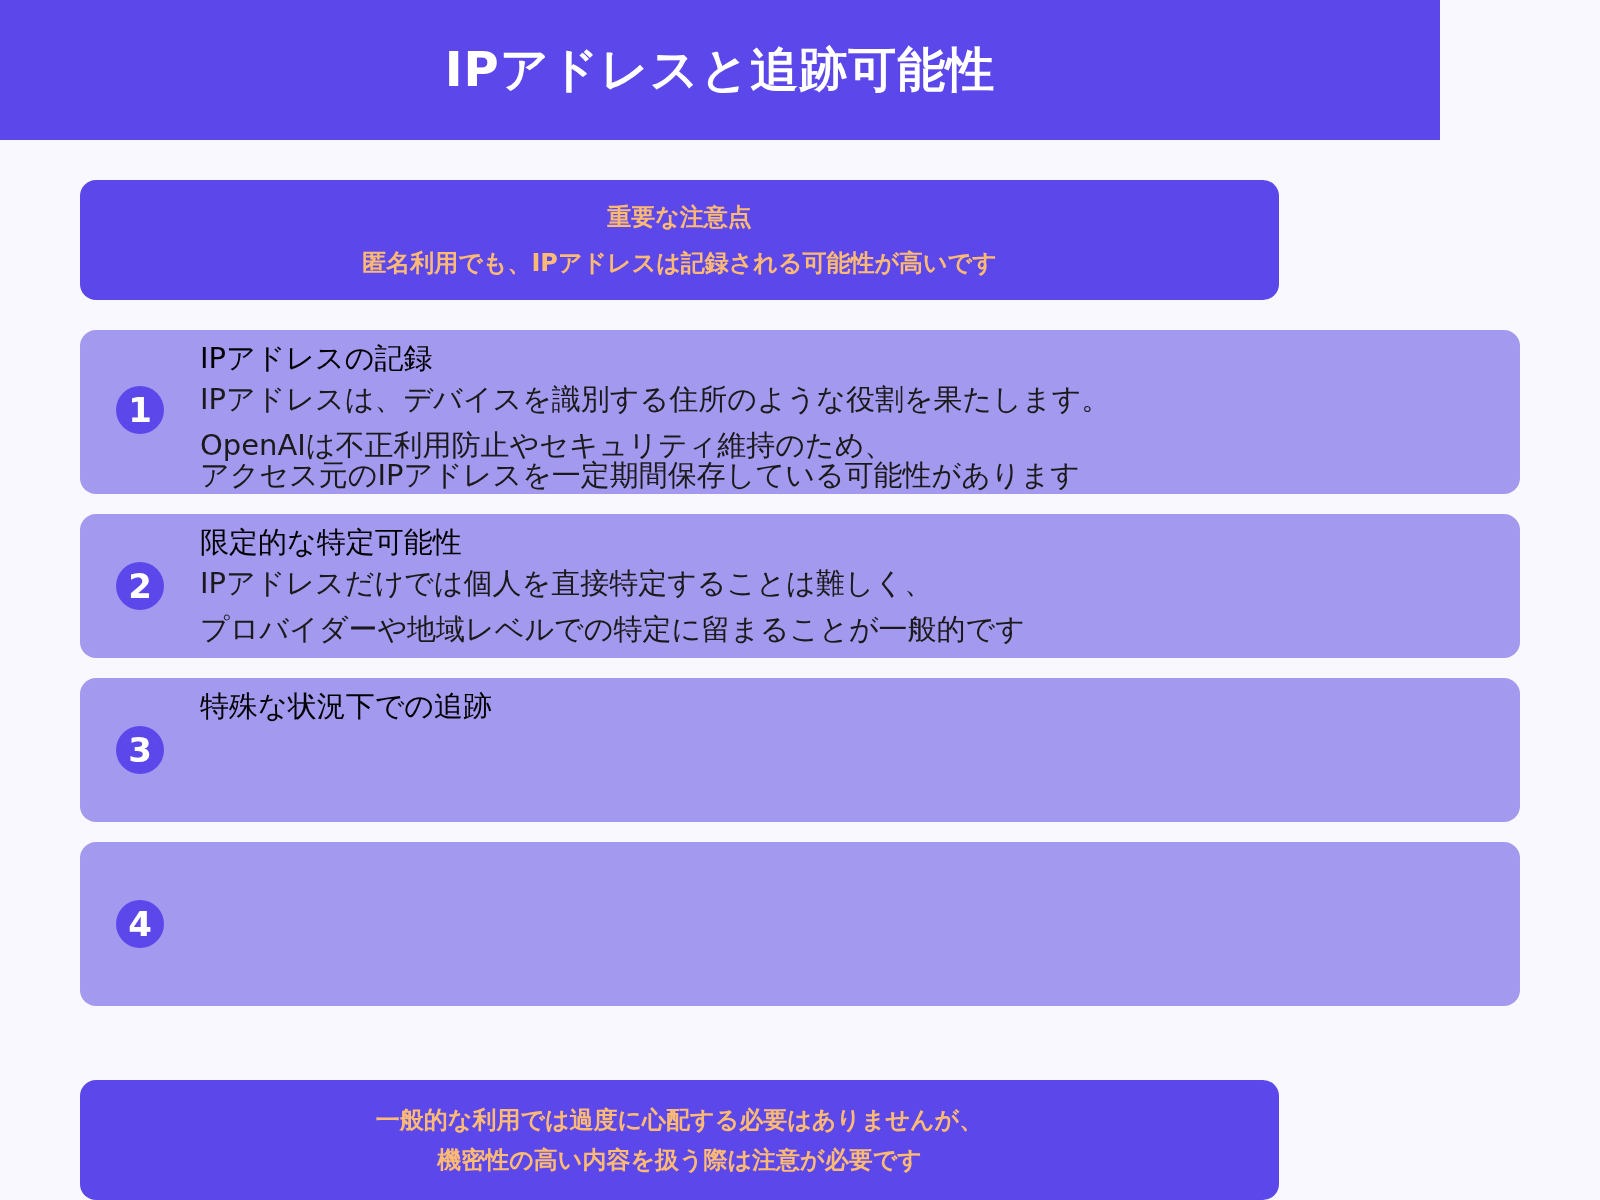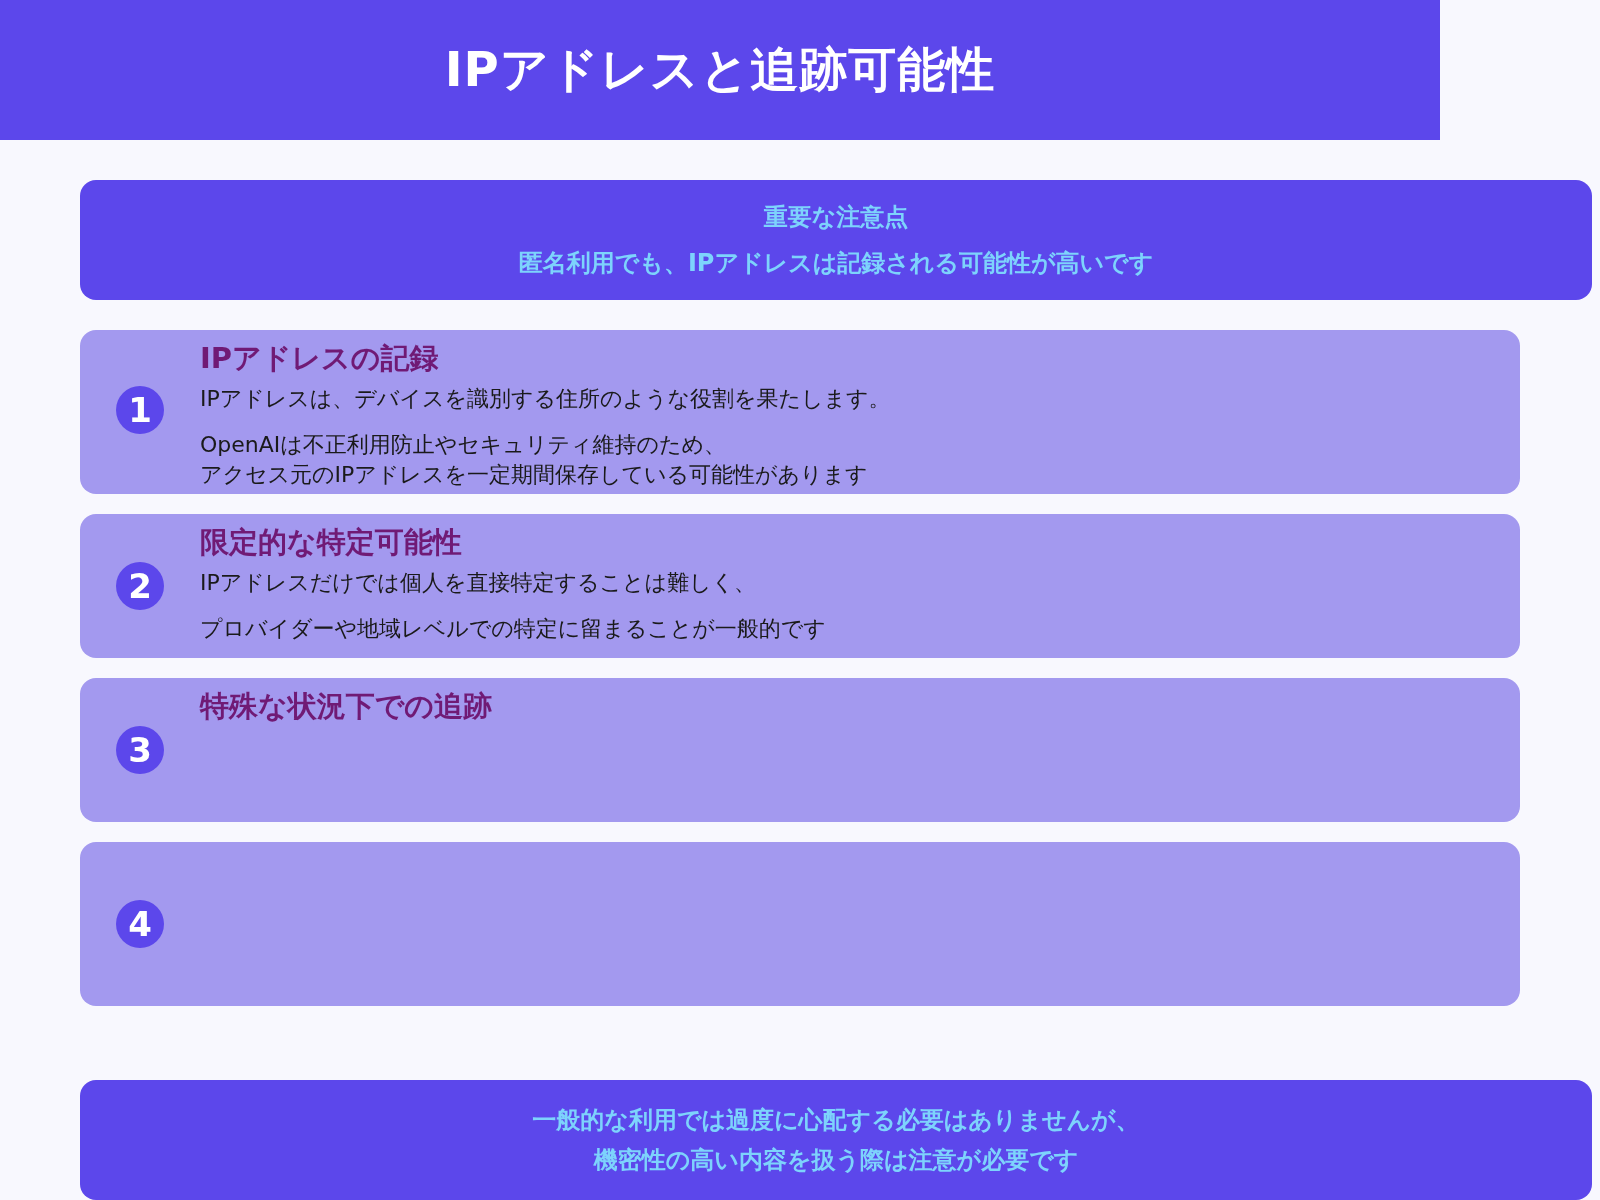--- a/index.html
+++ b/index.html
@@ -11,43 +11,43 @@
   }
   .header {
     position: absolute; left: 0; top: 0; width: 1440px; height: 140px;
     background: #5c47eb;
     display: flex; align-items: center; justify-content: center;
   }
   .header-title {
     color: #ffffff; font-size: 48px; font-weight: bold; letter-spacing: 1px;
   }
   .banner {
-    position: absolute; left: 80px; width: 1512px;
+    position: absolute; left: 80px; width: 1199px;
     background: #5c47eb; border-radius: 16px;
     display: flex; flex-direction: column; align-items: center; justify-content: center;
-    color: #7dd3fc; font-weight: bold;
+    color: #fdba74; font-weight: bold;
   }
   .summary { top: 180px; height: 120px; }
   .summary .line1 { font-size: 24px; margin-bottom: 14px; }
   .summary .line2 { font-size: 24px; }
   .footer { top: 1080px; height: 120px; }
   .footer .fline { font-size: 24px; line-height: 40px; }
   .card {
     position: absolute; left: 80px; width: 1440px;
     background: #a399ef; border-radius: 16px;
   }
   .badge {
     position: absolute; left: 36px; width: 48px; height: 48px;
     border-radius: 50%; background: #5c47eb; color: #ffffff;
     font-size: 34px; font-weight: bold;
     display: flex; align-items: center; justify-content: center;
   }
   .card-body { position: absolute; left: 120px; top: 8px; right: 40px; }
-  .card-title { font-size: 29px; font-weight: bold; color: #701a75; line-height: 40px; }
-  .card-text { font-size: 22px; color: #1a1a1a; line-height: 34px; margin-top: 4px; }
+  .card-title { font-size: 29px; font-weight: normal; color: #000000; line-height: 40px; }
+  .card-text { font-size: 29px; color: #1a1a1a; line-height: 34px; margin-top: 4px; }
   .card-text div:nth-child(n+2) { margin-top: 12px; }
 </style>
 </head>
 <body>
 
 <div class="header">
   <div class="header-title">IPアドレスと追跡可能性</div>
 </div>
 
 <div class="banner summary">

